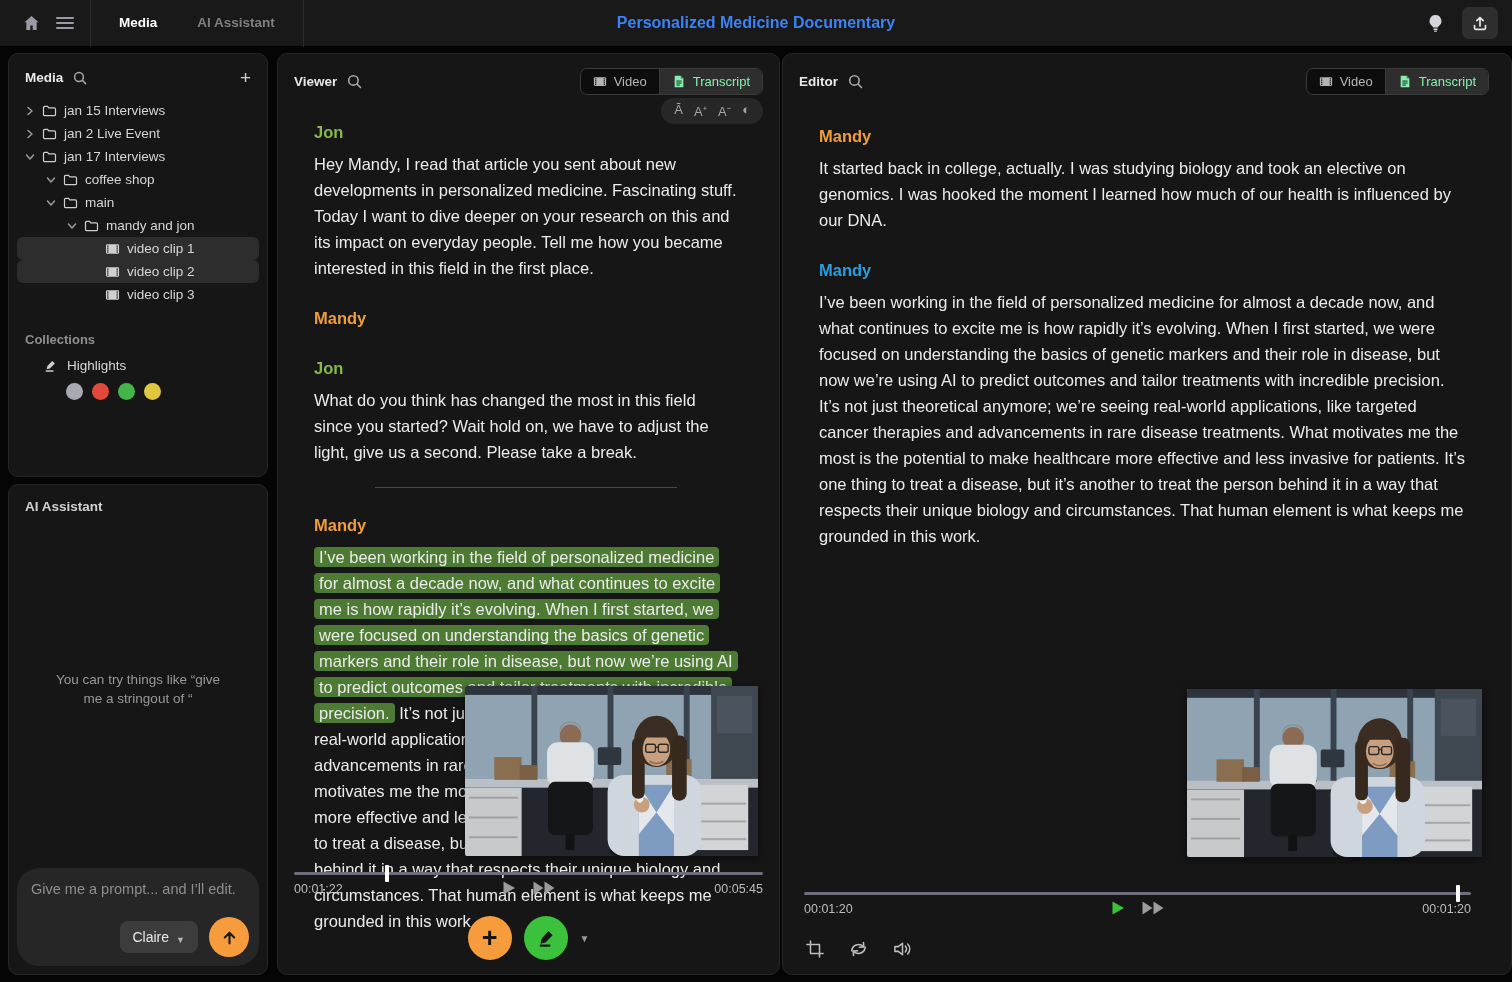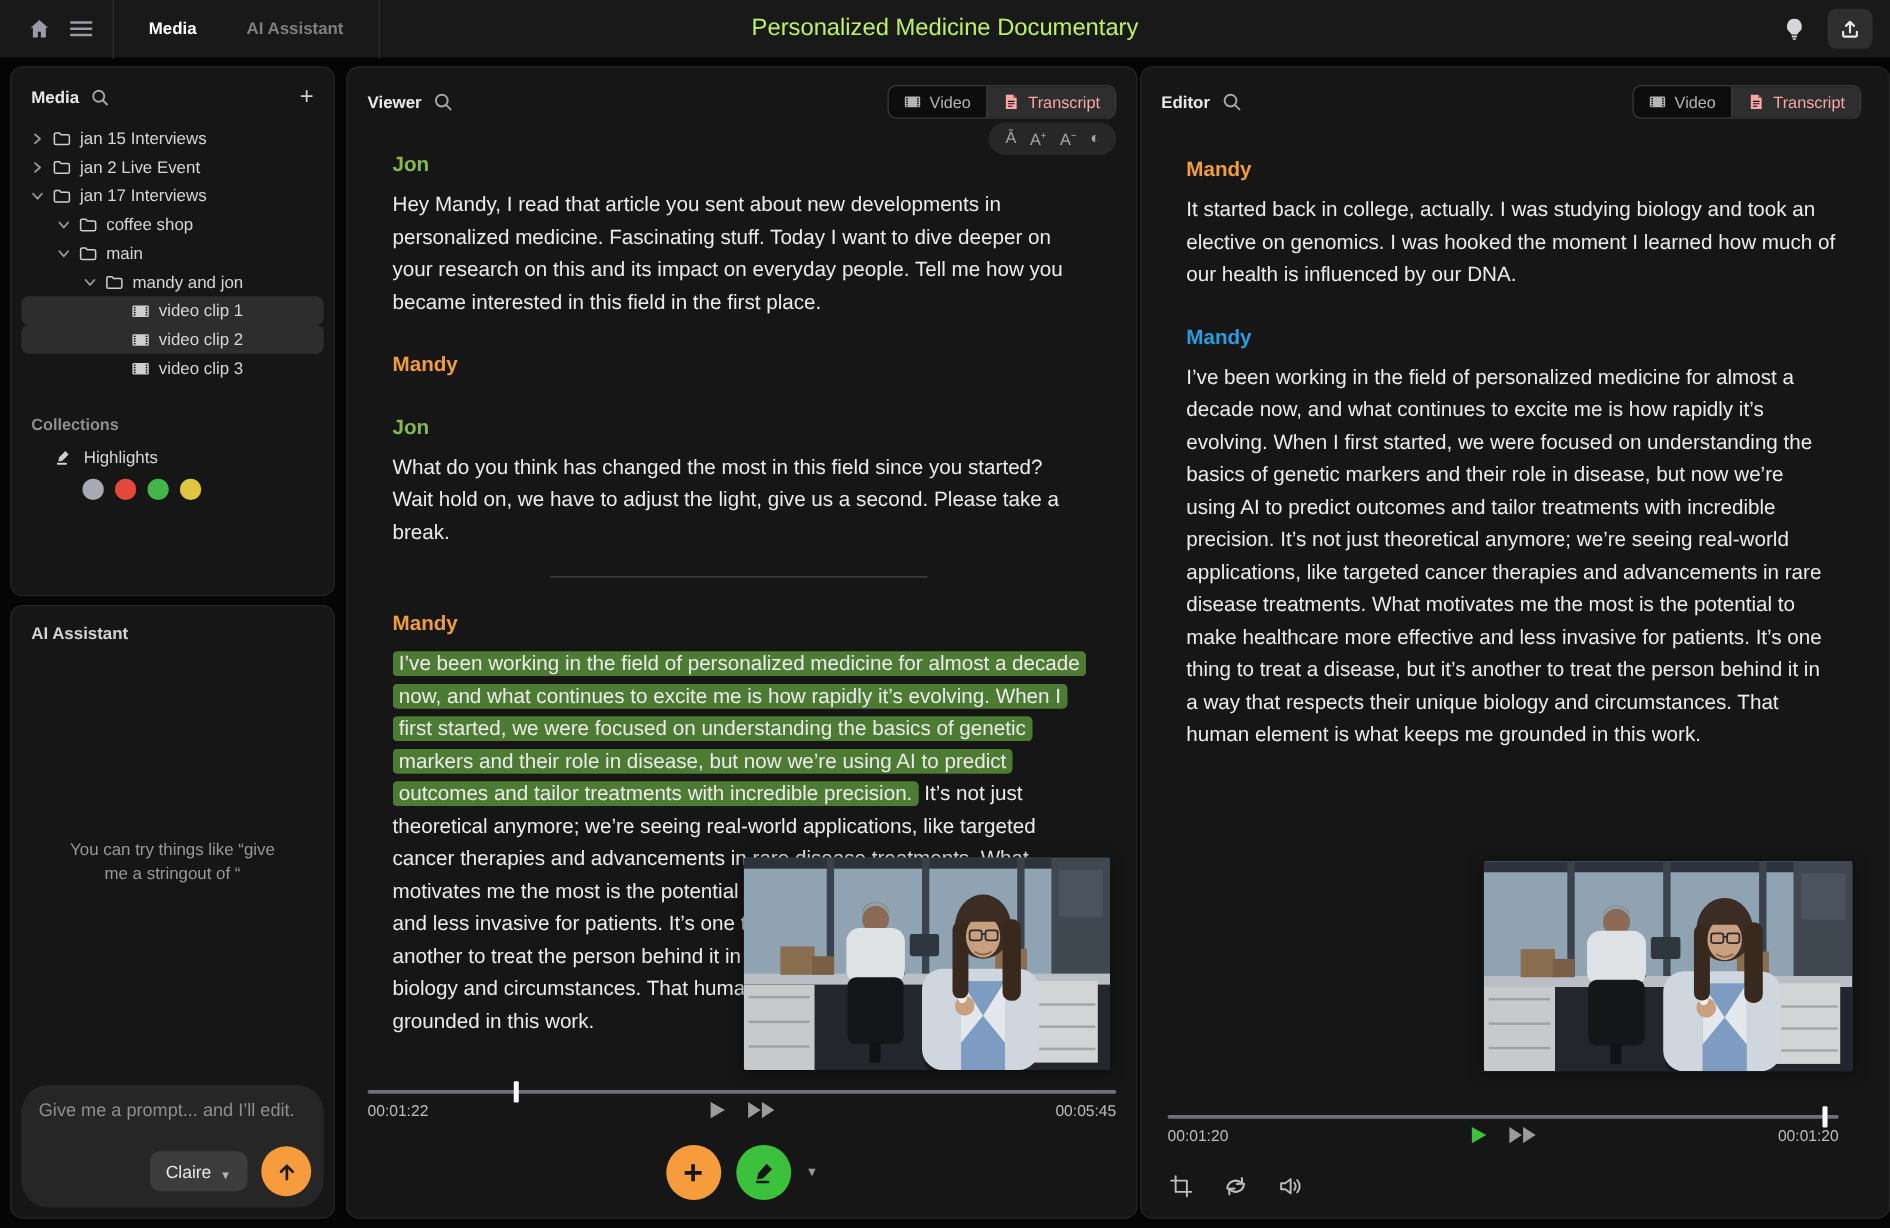--- a/index.html
+++ b/index.html
@@ -9,33 +9,33 @@
   .app { width:1512px; height:982px; display:flex; flex-direction:column; }
 
   
   .topbar { height:47px; background:#191919; border-bottom:1px solid #000;
             display:flex; align-items:center; position:relative; flex:none; padding:0 14px; }
   .tb-icon-btn { width:34px; height:32px; display:flex; align-items:center; justify-content:center;
                  color:#9a9aa6; cursor:pointer; }
   .tb-sep { width:1px; height:47px; background:#2c2c2c; margin:0 8px; }
   .tb-tab { padding:0 20px; line-height:46px; font-size:13.5px; font-weight:700; color:#7f7f7f; cursor:pointer; }
   .tb-tab.active { color:#ffffff; }
-  .tb-title { position:absolute; left:50%; transform:translateX(-50%); color:#bef264;
-              font-size:19px; font-weight:400; white-space:nowrap; }
+  .tb-title { position:absolute; left:50%; transform:translateX(-50%); color:#3b82f6;
+              font-size:16px; font-weight:700; white-space:nowrap; }
   .tb-right { margin-left:auto; display:flex; align-items:center; gap:10px; }
   .export-btn { width:36px; height:32px; background:#2e2e2e; border-radius:7px;
                 display:flex; align-items:center; justify-content:center; color:#e8e8e8; cursor:pointer; }
 
   
   .main { flex:1; display:flex; padding:6px 0 7px 8px; min-height:0; }
   .card { background:#161616; border:1px solid #262626; border-radius:10px; position:relative; overflow:hidden; }
   .col-side { width:260px; flex:none; display:flex; flex-direction:column; margin-right:9px; }
   .media-card { height:424px; flex:none; margin-bottom:7px; }
   .ai-card { flex:1; display:flex; flex-direction:column; }
-  .viewer-card { width:633px; flex:none; margin-right:2px; }
+  .viewer-card { width:503px; flex:none; margin-right:2px; }
   .editor-card { flex:1; }
 
   
   .panel-head { display:flex; align-items:center; gap:10px; padding:14px 16px 8px 16px; }
   .panel-title { font-size:13.5px; font-weight:700; color:#e8e8e8; }
   .icon-muted { color:#a6a6a6; display:flex; align-items:center; }
   .plus-btn { margin-left:auto; color:#cfcfcf; font-size:19px; line-height:1; cursor:pointer; font-weight:400; }
 
   .tree { padding:4px 0; }
   .trow { display:flex; align-items:center; gap:7px; height:23px; margin:0 8px; border-radius:6px;
@@ -62,21 +62,21 @@
                 padding:8px 13px; display:flex; align-items:flex-end; gap:7px; cursor:pointer; }
   .voice-pill .caret { font-size:9px; color:#b5b5b5; }
   .send-btn { width:40px; height:40px; border-radius:50%; display:flex; align-items:center;
               justify-content:center; cursor:pointer; }
 
   
   .seg { margin-left:auto; display:flex; background:#0d0d0d; border:1px solid #3a3a3a;
          border-radius:7px; overflow:hidden; }
   .seg-item { display:flex; align-items:center; gap:7px; padding:5px 12px; font-size:13px;
               color:#b5b5b5; cursor:pointer; }
-  .seg-item.on { background:#2e2e2e; color:#fca5a5; }
+  .seg-item.on { background:#2e2e2e; color:#86efac; }
   .seg-item + .seg-item { border-left:1px solid #3a3a3a; }
   .seg-ic { width:14px; height:13px; }
 
   .font-pill { position:absolute; top:44px; right:16px; background:#272727; border-radius:14px;
                padding:4px 13px; display:flex; gap:11px; color:#a5a5a5; font-size:13px; z-index:5; }
   .font-pill span { cursor:pointer; }
 
   .transcript { padding:12px 42px 0 36px; font-size:16.5px; color:#ebebeb; line-height:26px; }
   .speaker { font-weight:700; font-size:16.5px; margin:24px 0 6px 0; }
   .speaker:first-child { margin-top:4px; }

